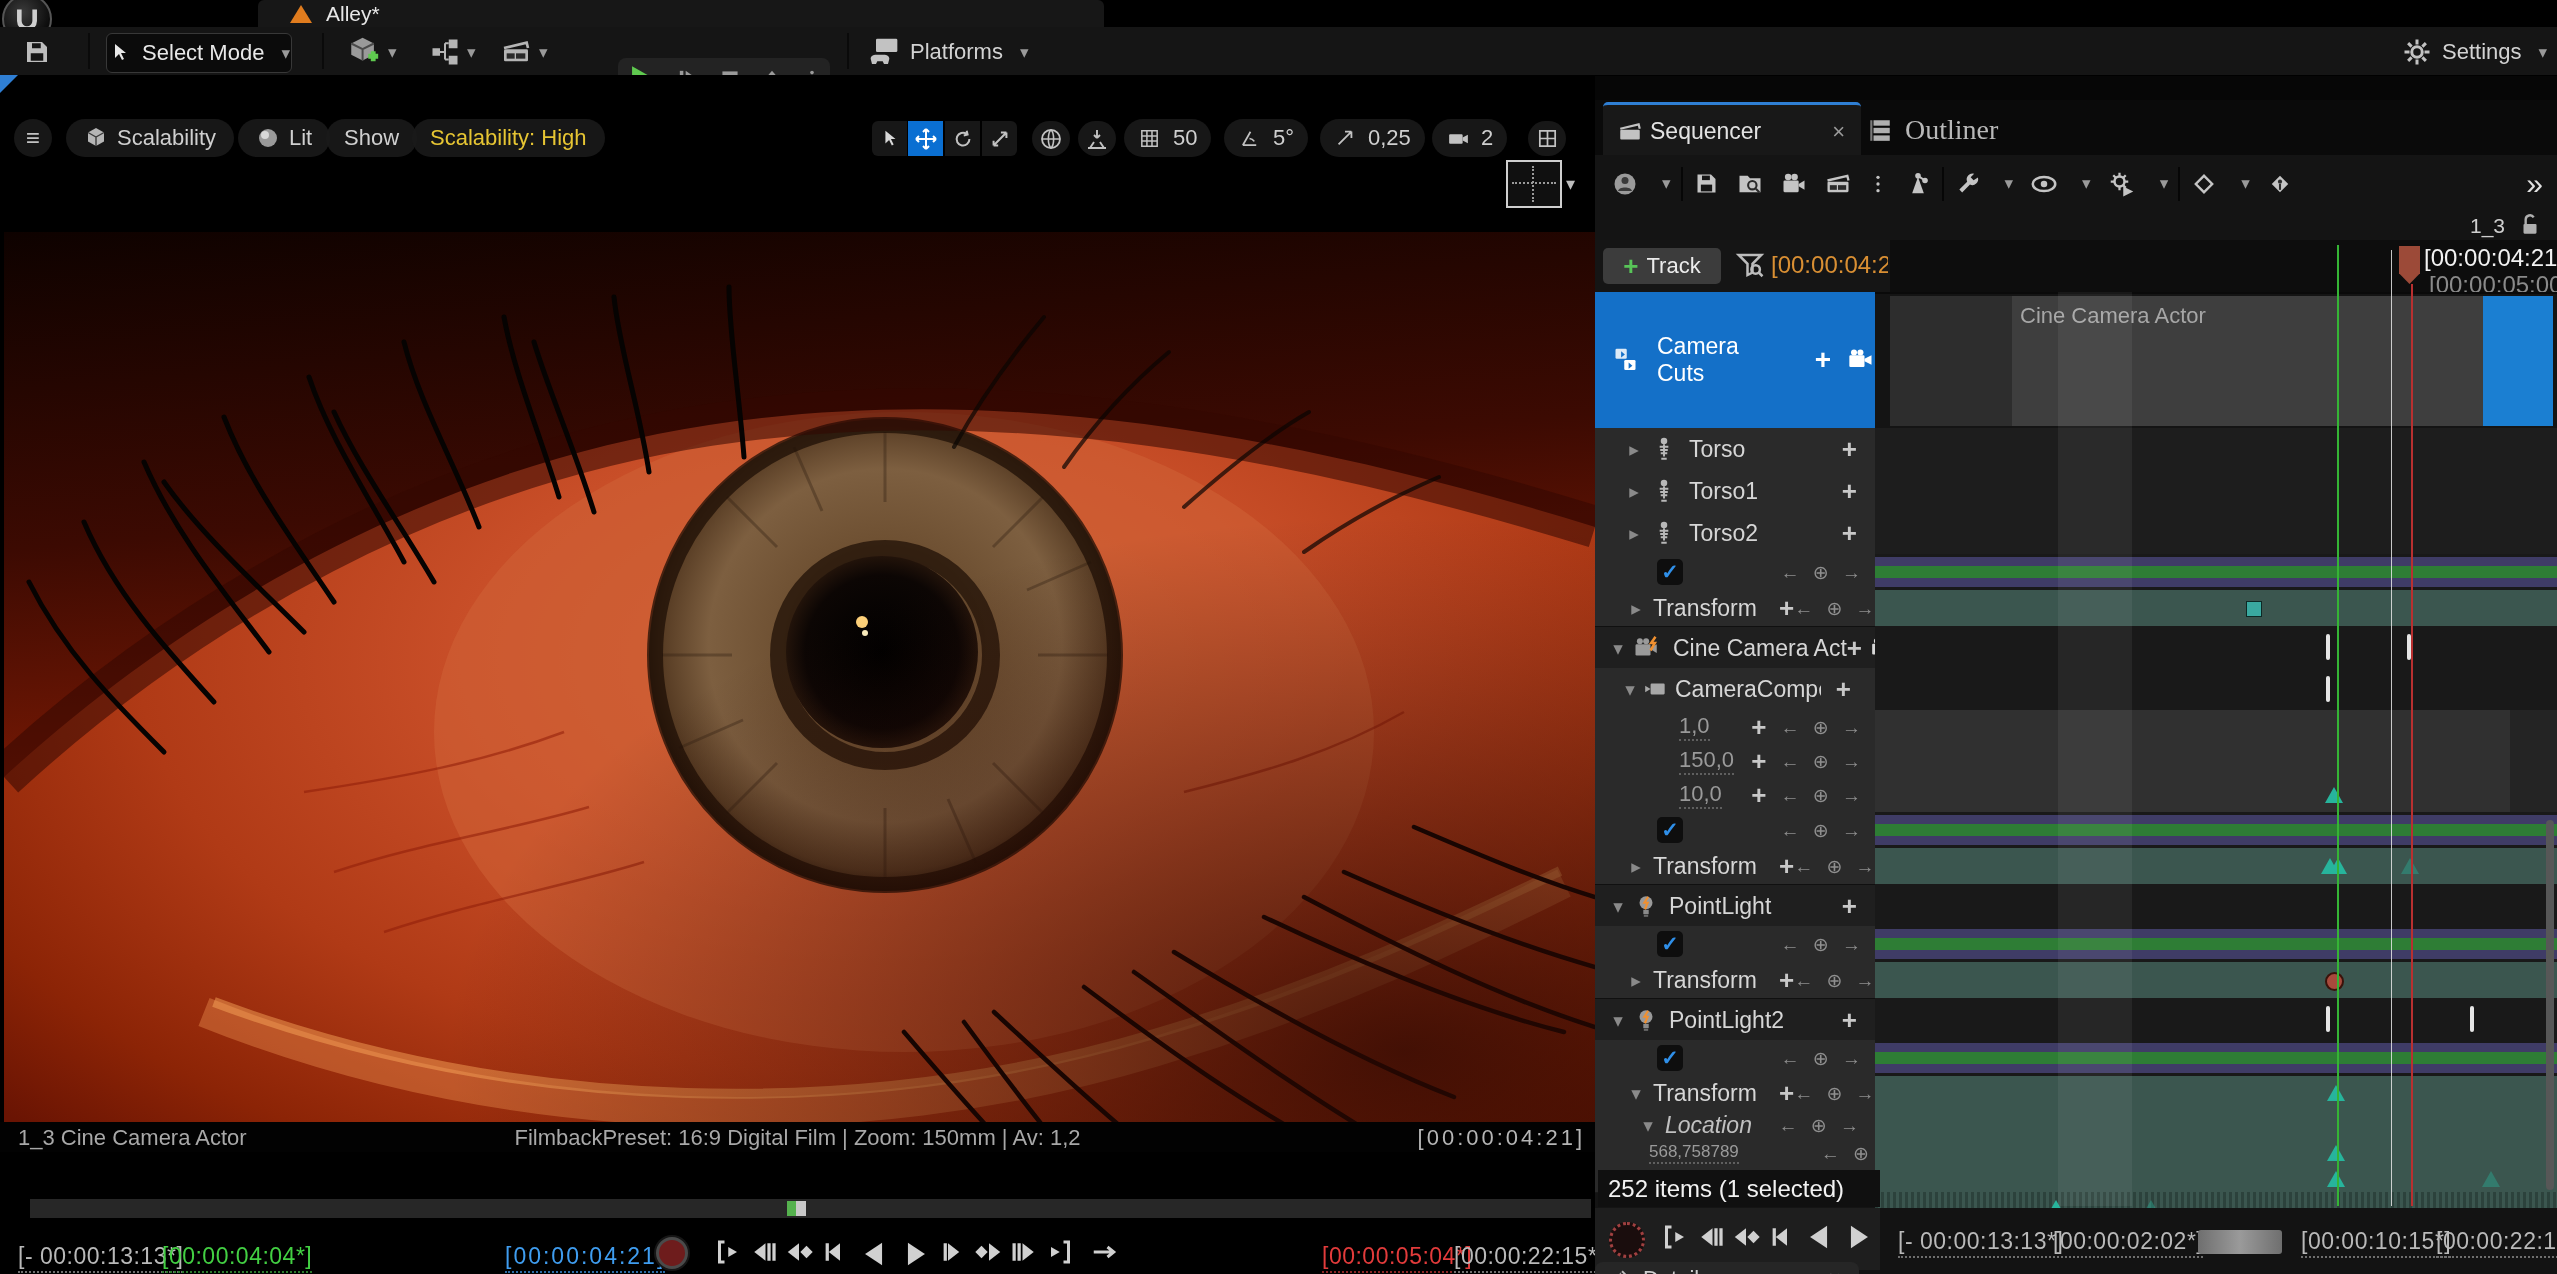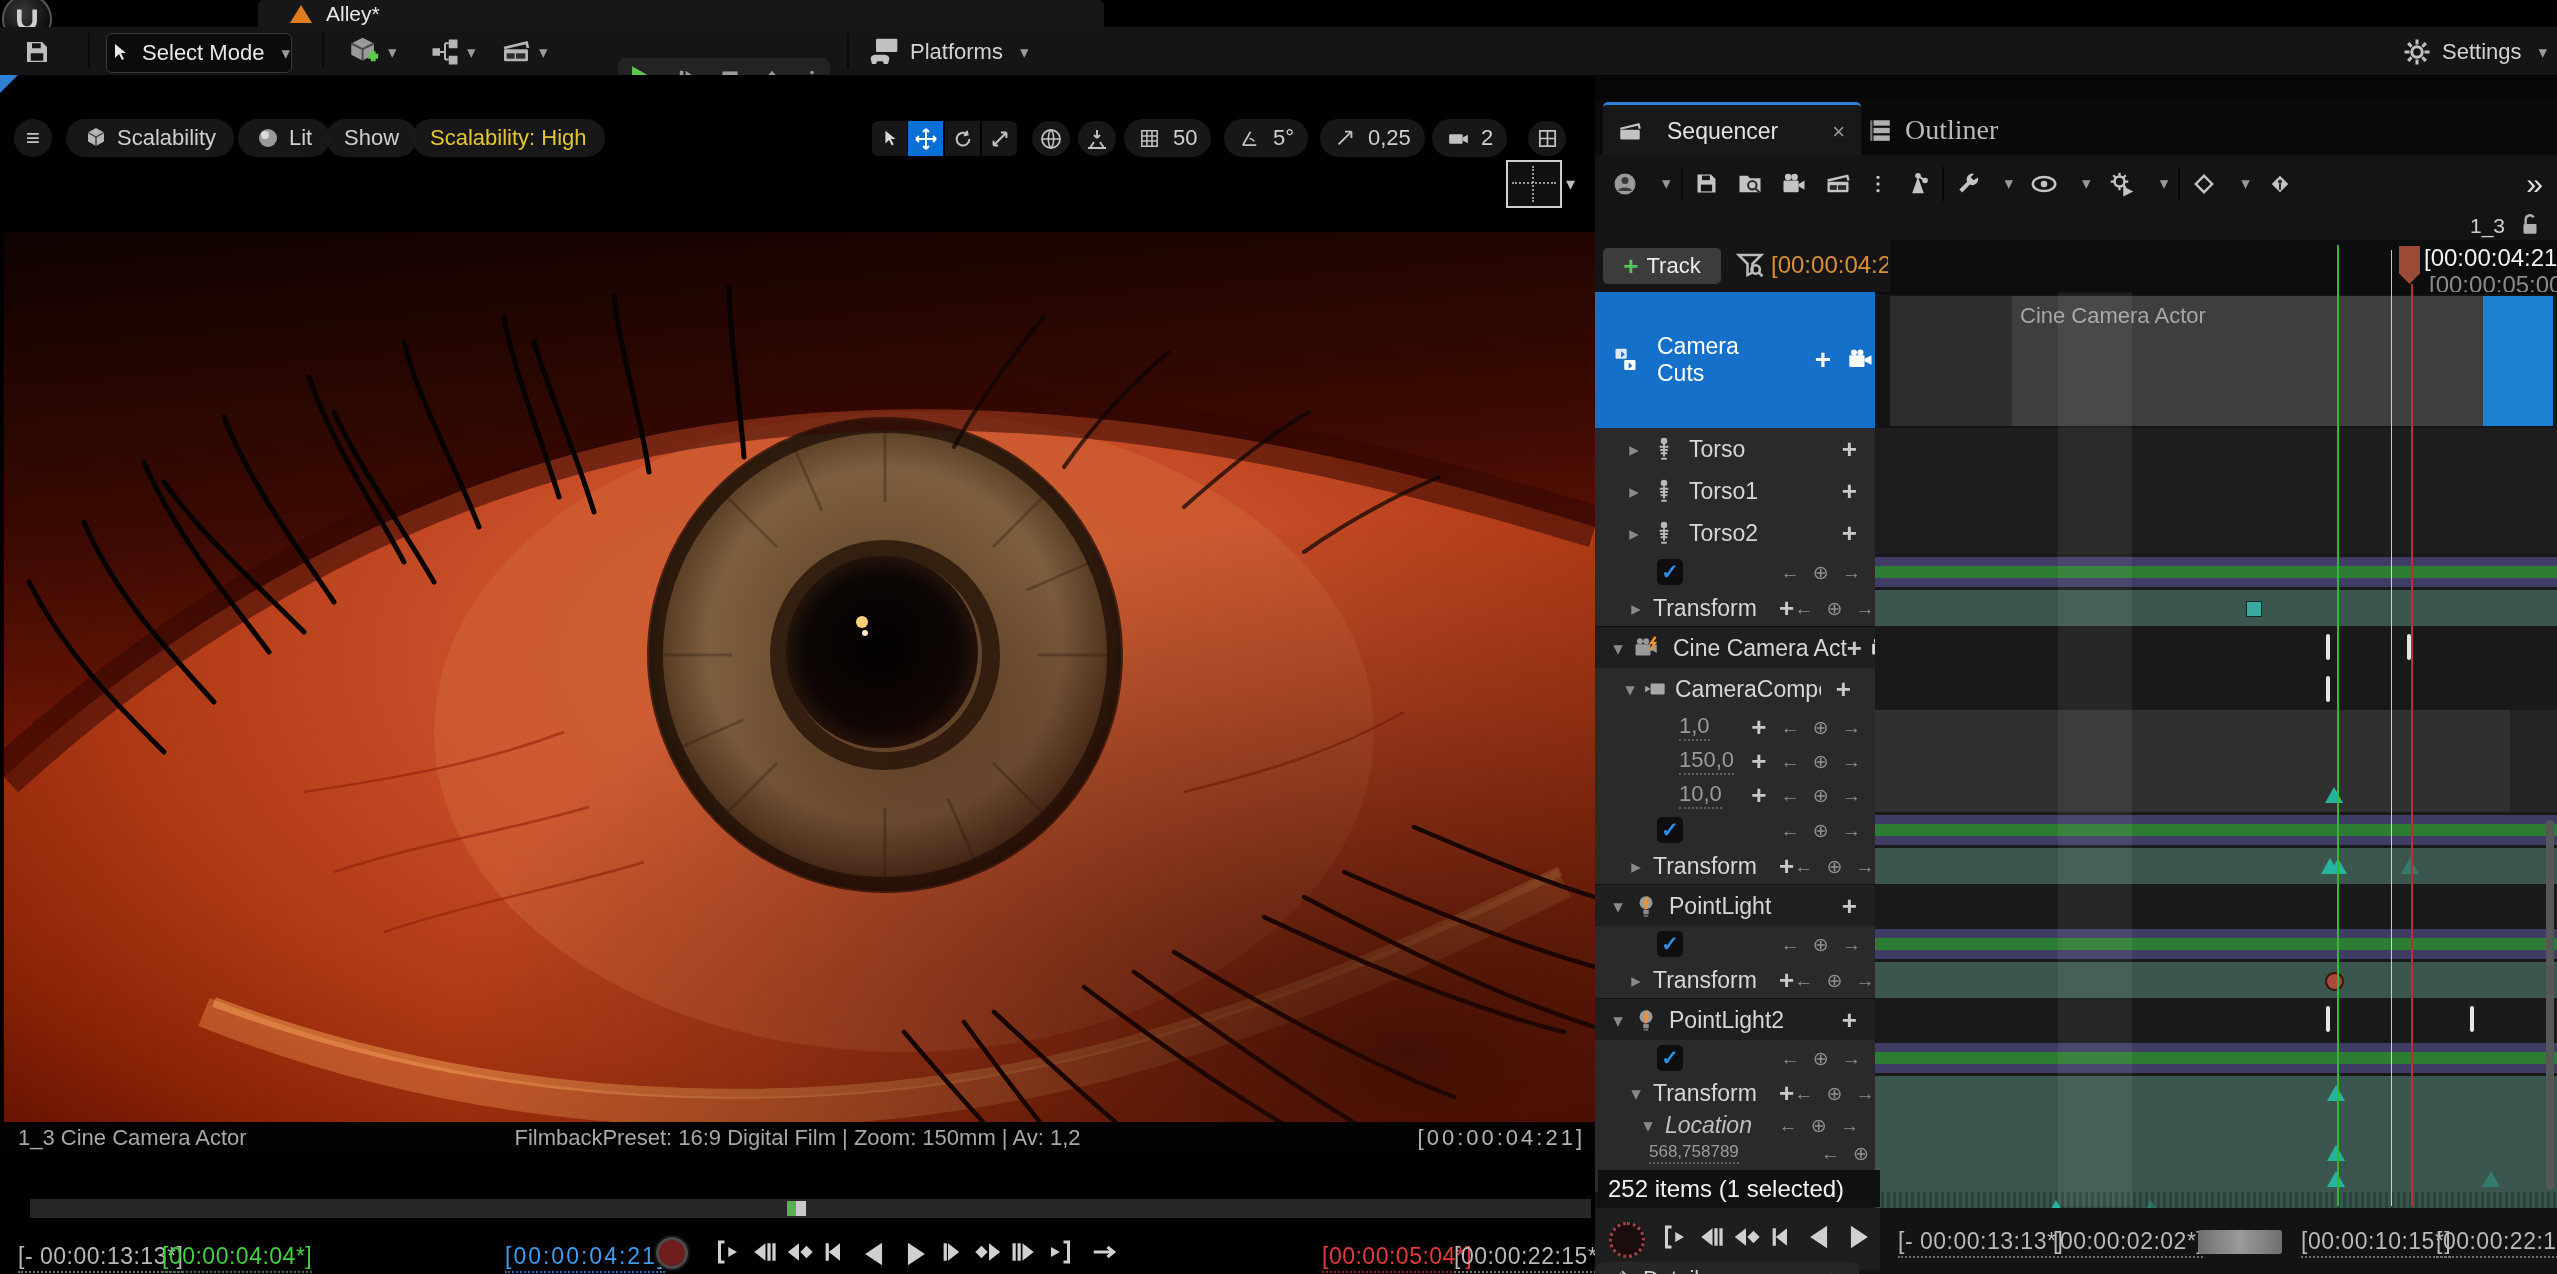--- a/index.html
+++ b/index.html
@@ -46,21 +46,21 @@
   .tc.green{color:#43d043;border-color:#2c7a2c;}
   .tc.blue{color:#3f9df0;border-color:#2b6aa5;}
   .tc.red{color:#e23b3b;border-color:#8a2525;}
   #vp-transport{left:0;top:1160px;width:1595px;height:39px;}
   .ticon{position:absolute;top:2px;width:32px;height:32px;color:#d0d0d0;}
   .rec{border-radius:50%;background:#6e1c1c;border:3px solid #4a4a4a;box-shadow:0 0 0 2px #161616;}
   
   #sequencer{left:1595px;top:100px;width:962px;height:1174px;background:#141414;overflow:hidden;}
   #seq-tabs{left:0;top:0;width:962px;height:55px;background:#0a0a0a;}
   #seq-tab{left:8px;top:2px;width:244px;height:53px;background:#181818;border-top:3px solid #2f7fd4;
-    border-radius:5px 5px 0 0;display:flex;align-items:center;gap:24px;padding-left:14px;color:#e2e2e2;font-size:23px;}
+    border-radius:5px 5px 0 0;display:flex;align-items:center;gap:7px;padding-left:14px;color:#e2e2e2;font-size:23px;}
   #seq-tab .x{margin-left:auto;margin-right:16px;color:#9a9a9a;font-size:22px;}
   #outliner-tab{left:260px;top:8px;height:44px;display:flex;align-items:center;gap:12px;color:#b8b8b8;font-size:28px;padding:0 12px;font-family:Liberation Serif, serif;}
   #seq-toolbar{left:0;top:55px;width:962px;height:57px;background:#141414;display:flex;align-items:center;color:#c4c4c4;}
   #seq-toolbar .ssep{width:2px;height:34px;background:#060606;margin:0 10px;}
   #seq-toolbar .grp{display:flex;align-items:center;gap:16px;}
   #shot-row{left:0;top:112px;width:962px;height:28px;}
   #shot-row .lbl{position:absolute;right:52px;top:2px;color:#cfcfcf;font-size:21px;}
   #shot-row .lock{position:absolute;right:14px;top:0;color:#b0b0b0;}
   
   #track-hdr{left:0;top:140px;width:962px;height:52px;background:#151515;border-bottom:1px solid #000;}

